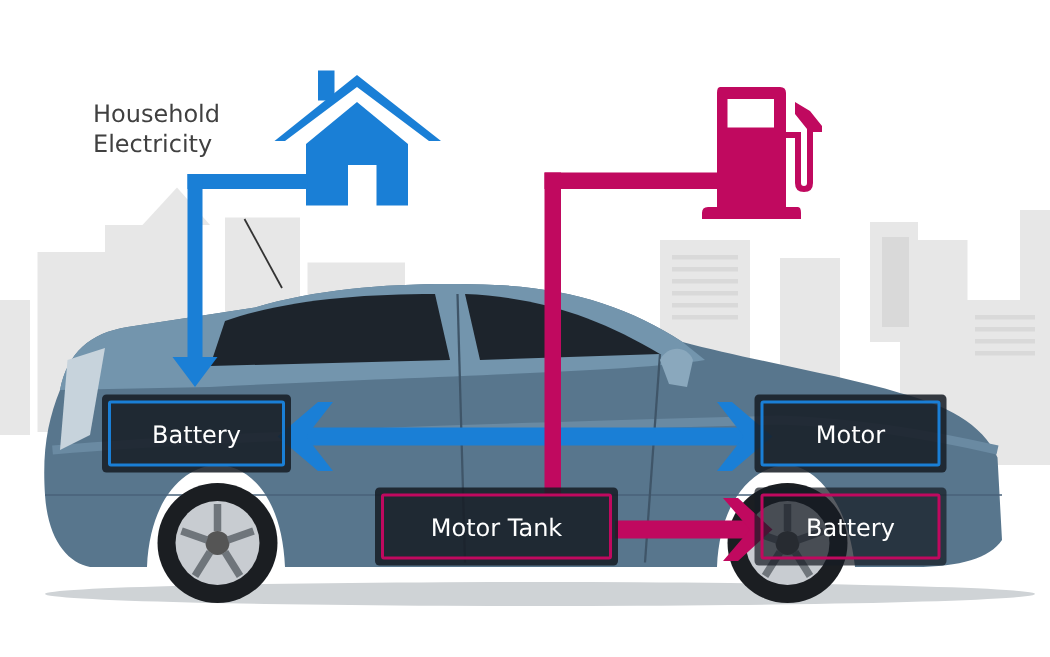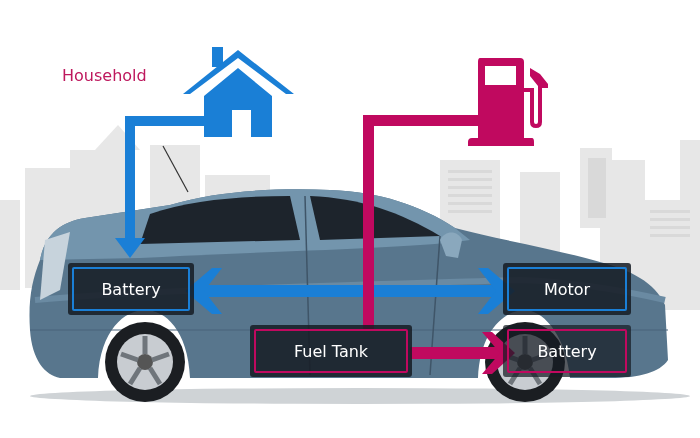--- a/index.html
+++ b/index.html
@@ -1,17 +1,17 @@
 <!DOCTYPE html>
 <html><head>
 <meta charset="utf-8">
 <style>
   html,body{margin:0;padding:0;background:#fff;}
   #stage{position:relative;width:700px;height:438px;overflow:hidden;background:#ffffff;font-family:"DejaVu Sans","Liberation Sans",sans-serif;}
-  .lbl{position:absolute;color:#be185d;font-size:16px;line-height:20px;}
+  .lbl{position:absolute;color:#404040;font-size:16px;line-height:20px;}
   .box{position:absolute;box-sizing:border-box;background:rgba(22,28,36,0.86);border-radius:3px;color:#fff;font-size:16px;display:flex;align-items:center;justify-content:center;}
   .box .inner{position:absolute;left:4px;top:4px;right:4px;bottom:4px;border:2px solid;border-radius:2px;}
   .box span{position:relative;}
   svg{position:absolute;left:0;top:0;}
 </style>
 </head>
 <body>
 
 <div id="stage">
 
@@ -122,32 +122,33 @@
     </g>
 
     <g fill="#c0095f">
       <rect x="410" y="347" width="90" height="12"></rect>
       <polygon points="515,353 492,332 482,332 500,353 482,374 492,374"></polygon>
     </g>
   </svg>
 
   <div class="lbl" style="left:62px;top:66px;">
     <div>Household</div>
+    <div>Electricity</div>
   </div>
 
   <div class="box" style="left:503px;top:263px;width:128px;height:52px;">
     <div class="inner" style="border-color:#1a7fd6;"></div>
     <span>Motor</span>
   </div>
   <div class="box" style="left:68px;top:263px;width:126px;height:52px;">
     <div class="inner" style="border-color:#1a7fd6;"></div>
     <span>Battery</span>
   </div>
   <div class="box" style="left:250px;top:325px;width:162px;height:52px;">
     <div class="inner" style="border-color:#c0095f;"></div>
-    <span>Fuel Tank</span>
+    <span>Motor Tank</span>
   </div>
   <div class="box" style="left:503px;top:325px;width:128px;height:52px;background:rgba(22,28,36,0.72);">
     <div class="inner" style="border-color:#c0095f;"></div>
     <span>Battery</span>
   </div>
 
 </div>
 
 </body></html>

